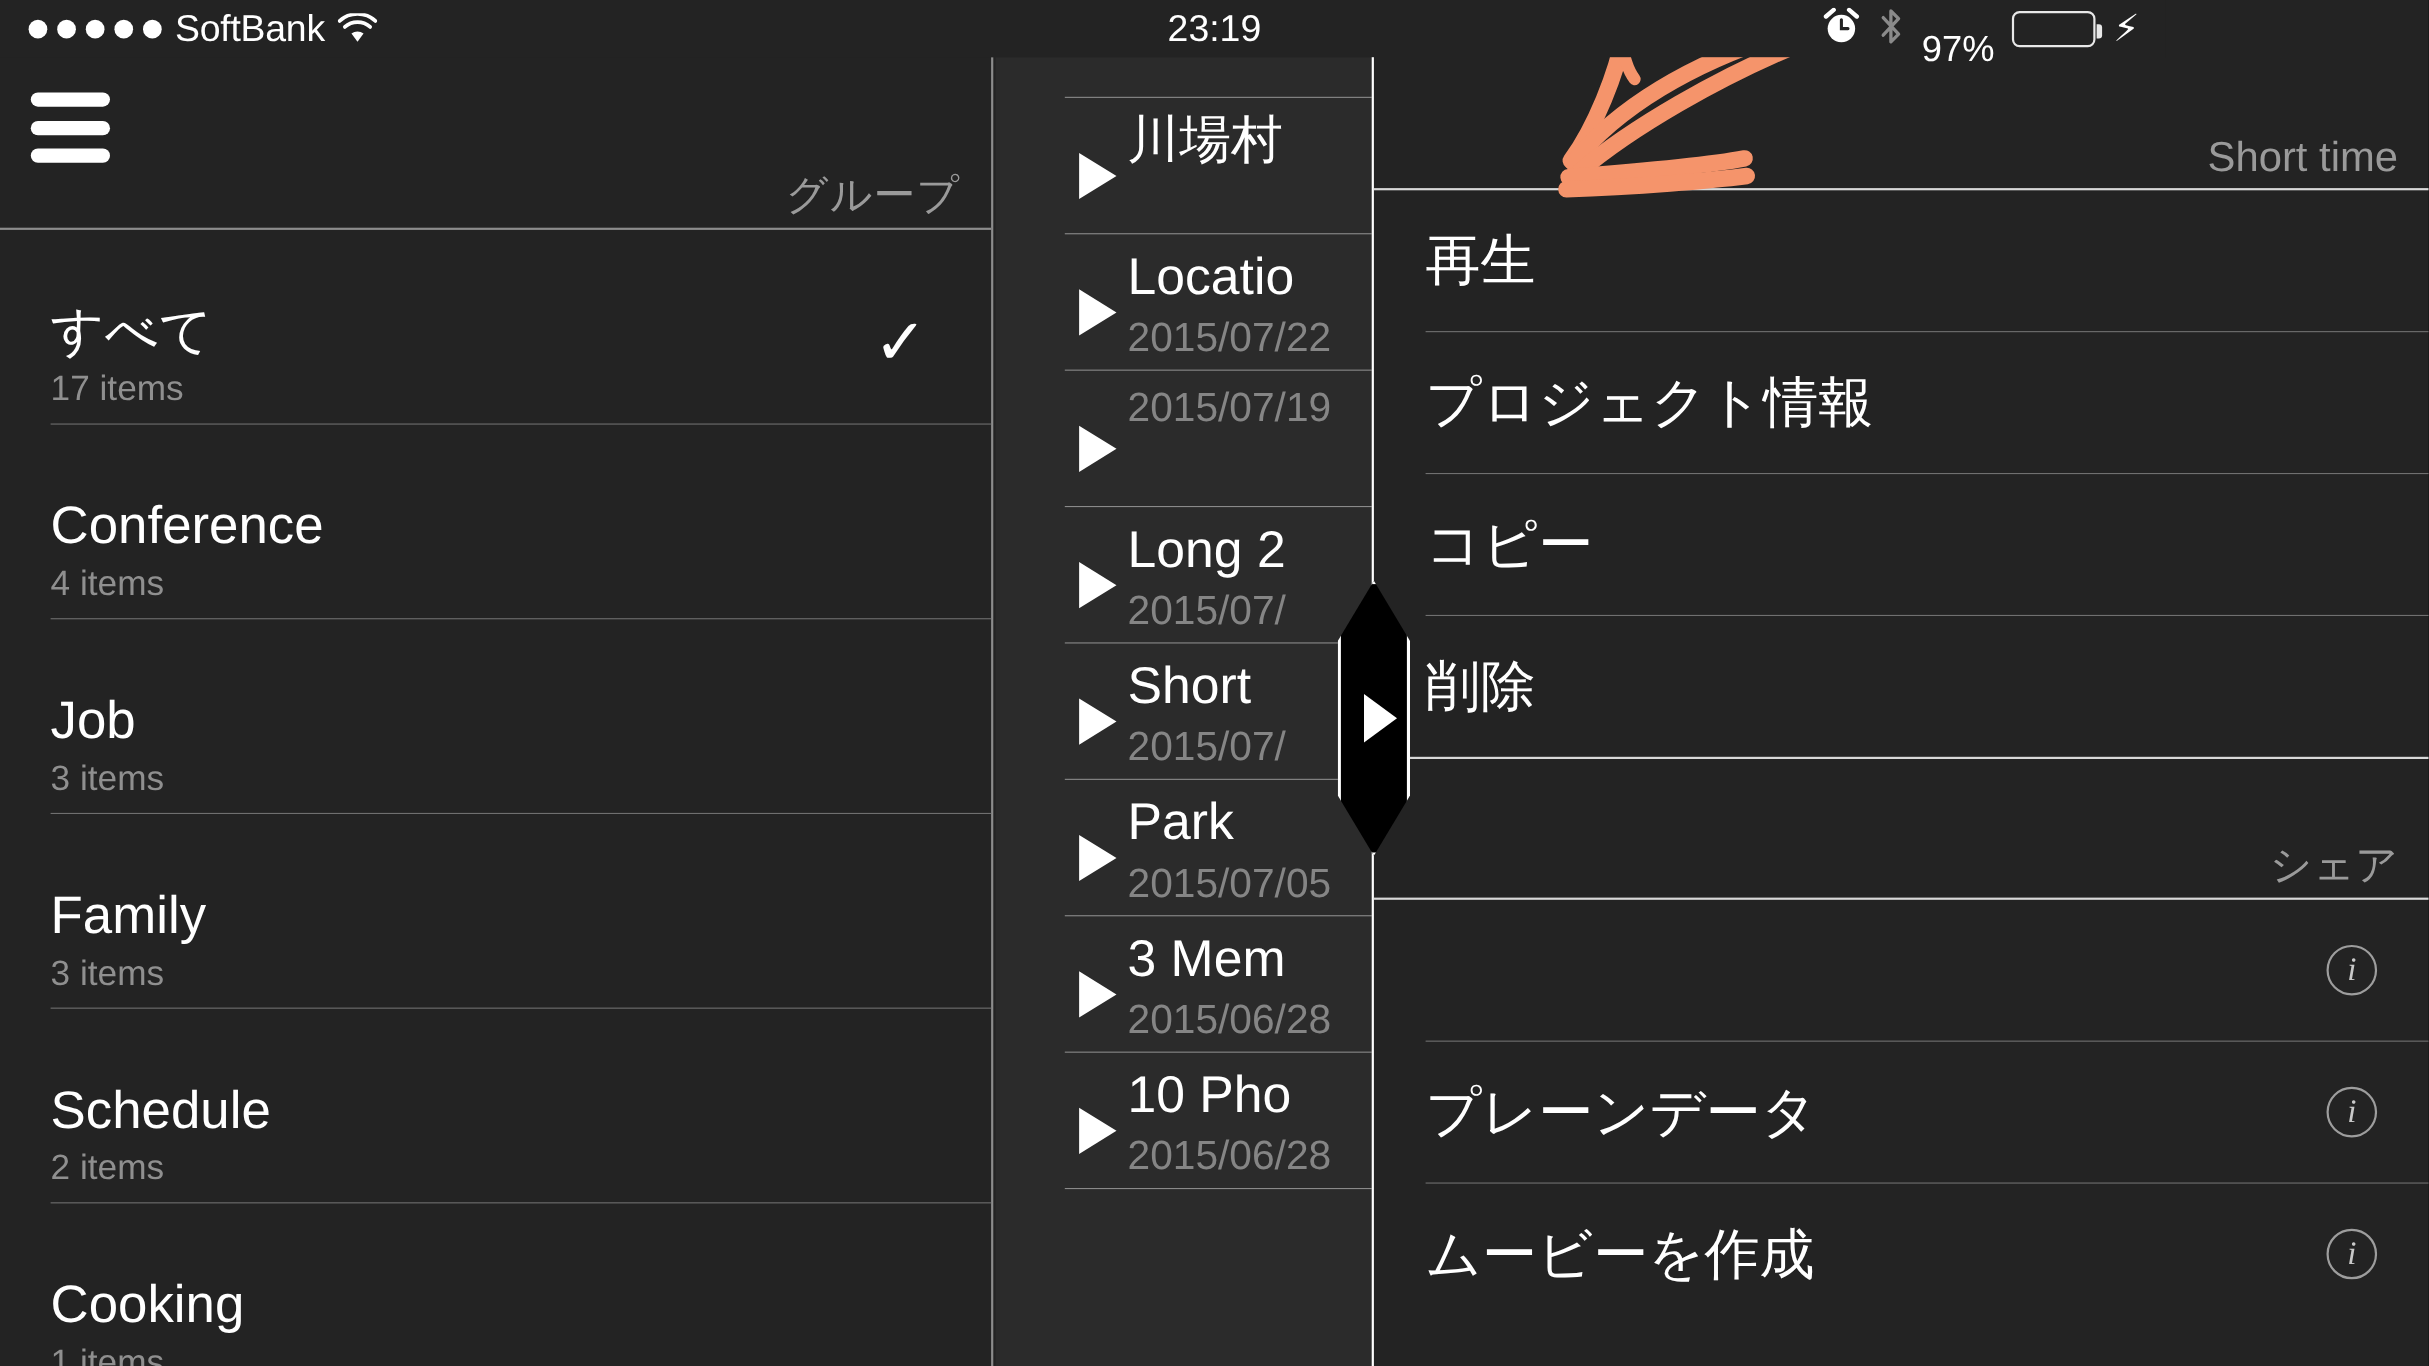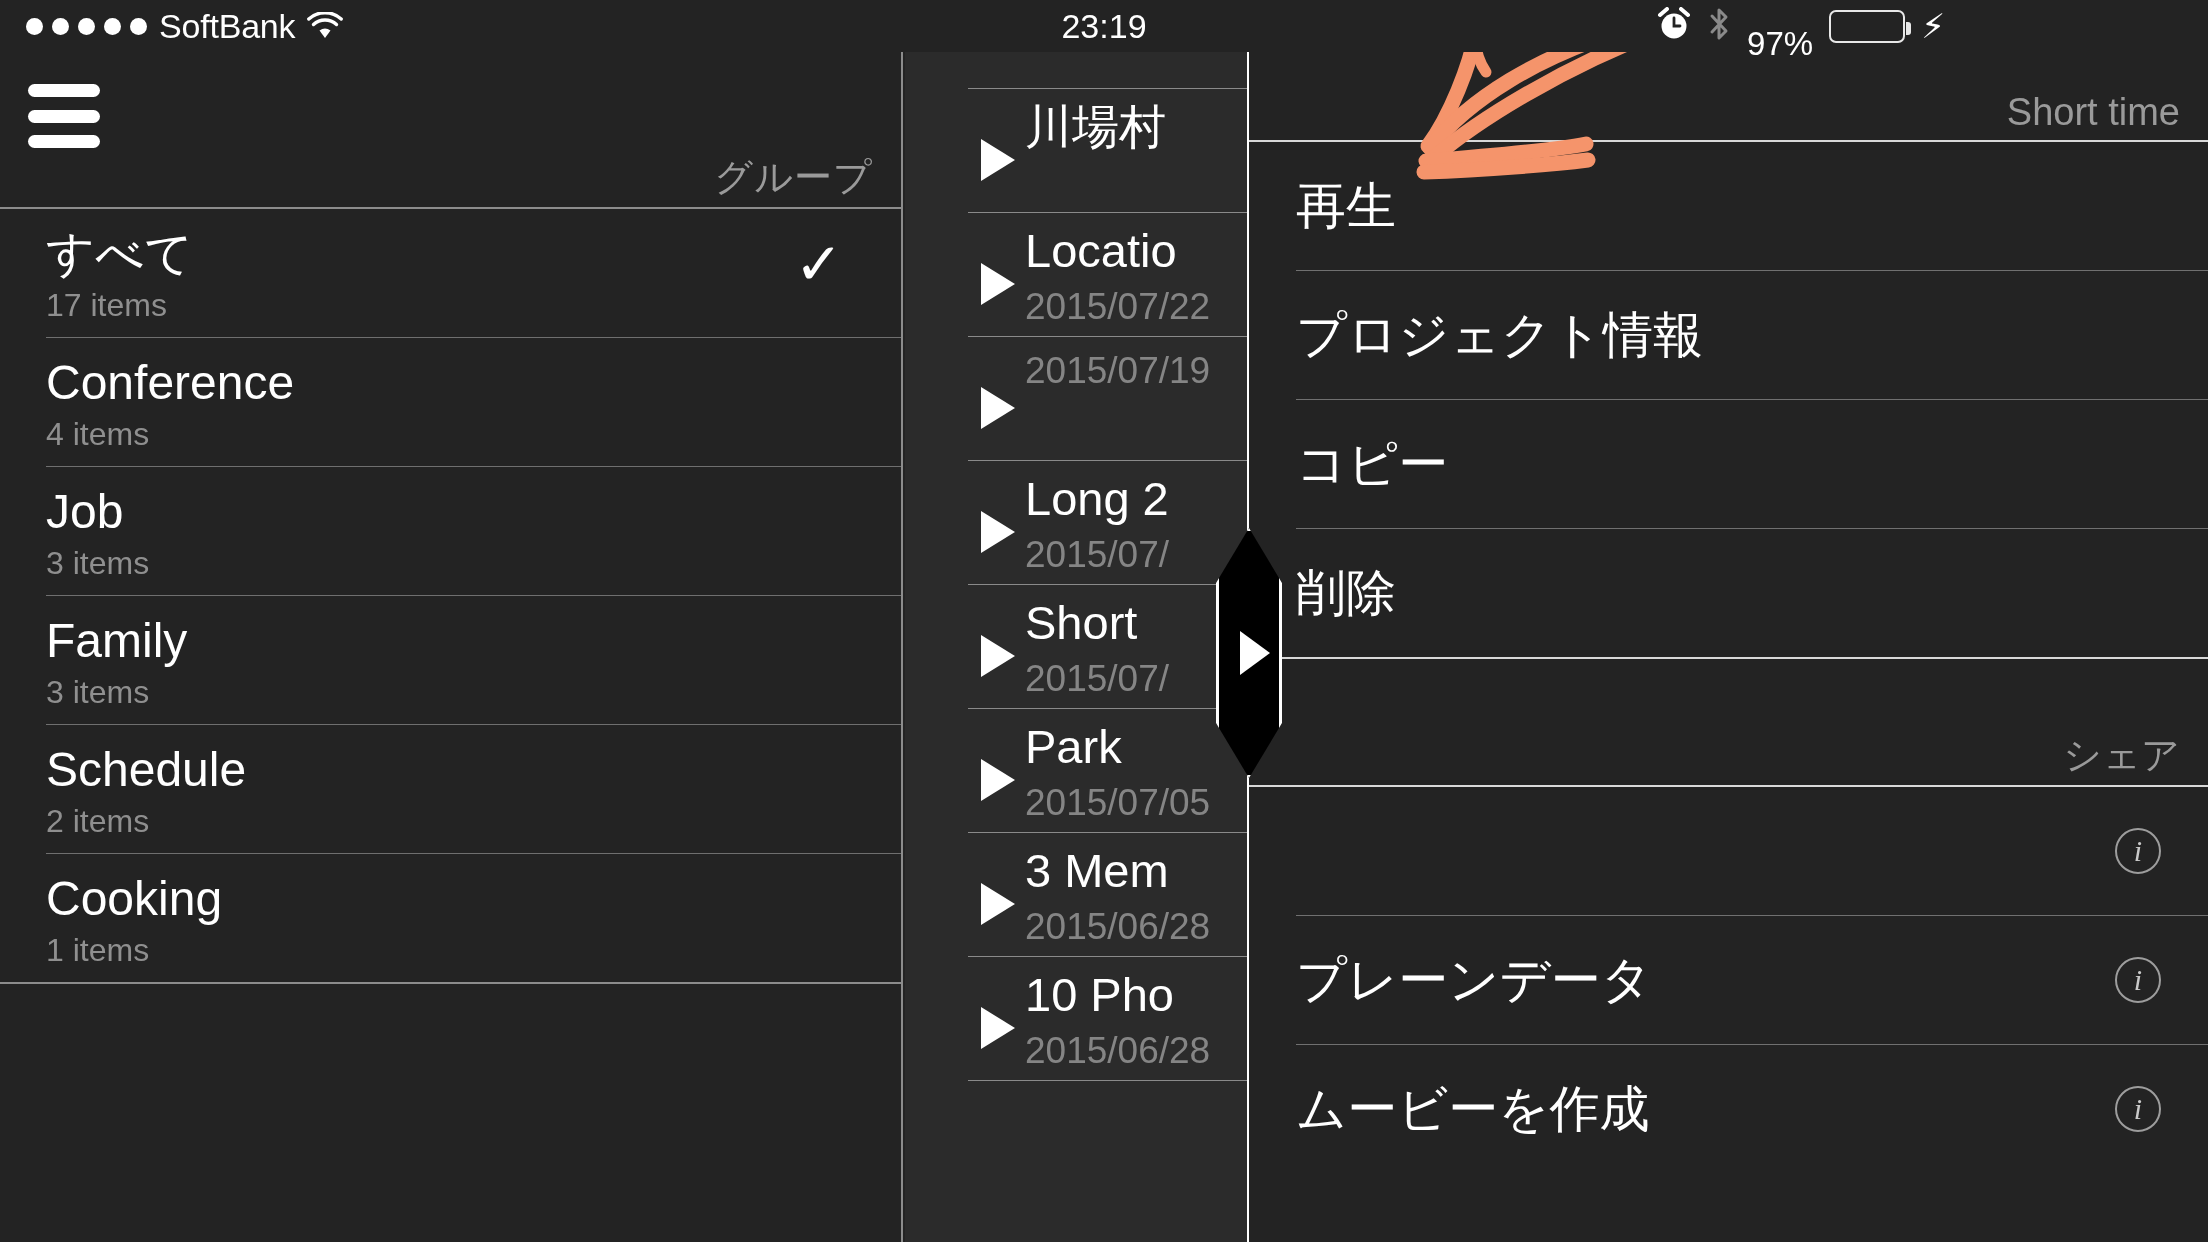--- a/index.html
+++ b/index.html
@@ -63,21 +63,21 @@
     position: absolute; left: 28px; top: 32px;
     width: 72px; height: 64px;
     display: flex; flex-direction: column; justify-content: space-between;
   }
   #hamburger i { display: block; height: 13px; background: #fff; border-radius: 7px; }
   #group-header {
     position: absolute; right: 28px; bottom: 4px;
     color: #9a9a9a; font-size: 38px; letter-spacing: 1px;
   }
   .s-divider { height: 2px; background: #8c8c8c; width: 100%; }
-  .s-row { position: relative; height: 128px; padding: 16px 12px 0 46px; }
+  .s-row { position: relative; height: 128px; padding: 16px 12px 0 46px; margin-top: 48px; }
   .s-row .name { color: #ffffff; font-size: 48px; line-height: 58px; white-space: nowrap; }
   .s-row .count { color: #8f8f8f; font-size: 32px; line-height: 44px; }
   .s-check {
     position: absolute; right: 58px; top: 26px;
     color: #fff; font-size: 58px; line-height: 58px; font-weight: 300;
   }
   .s-row-line { height: 1px; background: #6f6f6f; margin-left: 46px; }
 
   
   #midlist {
@@ -107,21 +107,21 @@
   .m-line { position: absolute; left: 63px; right: 0; bottom: 0; height: 1px; background: #8a8a8a; }
 
   
   #panel {
     position: absolute; left: 1247px; top: 0; width: 961px; height: 1242px;
     background: #232323;
     border-left: 2px solid #ffffff;
     z-index: 40;
   }
   #panel-header {
-    position: relative; height: 140px; text-align: right;
+    position: relative; height: 171px; text-align: right;
   }
   #panel-header .ptitle {
     position: absolute; right: 28px; bottom: 6px;
     color: #9a9a9a; font-size: 38px;
   }
   .p-divider { height: 2px; background: #d8d8d8; width: 100%; }
   .p-row {
     position: relative; height: 128px; display: flex; align-items: center;
     padding-left: 47px; padding-right: 21px;
   }

